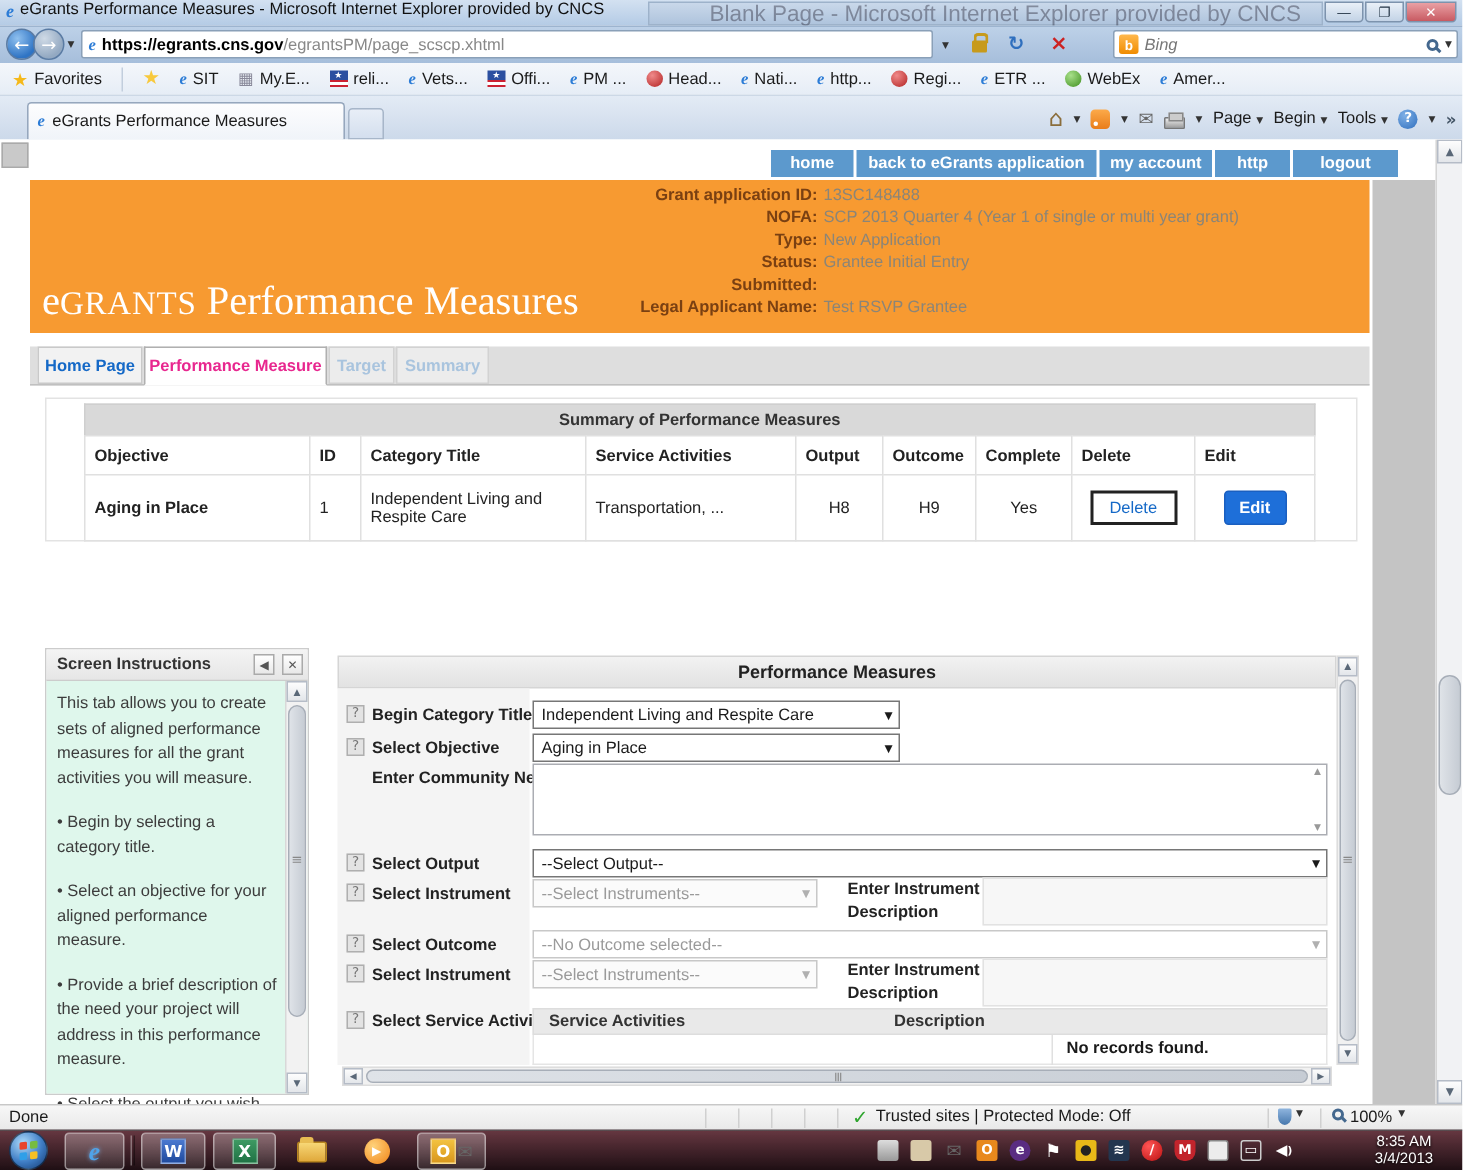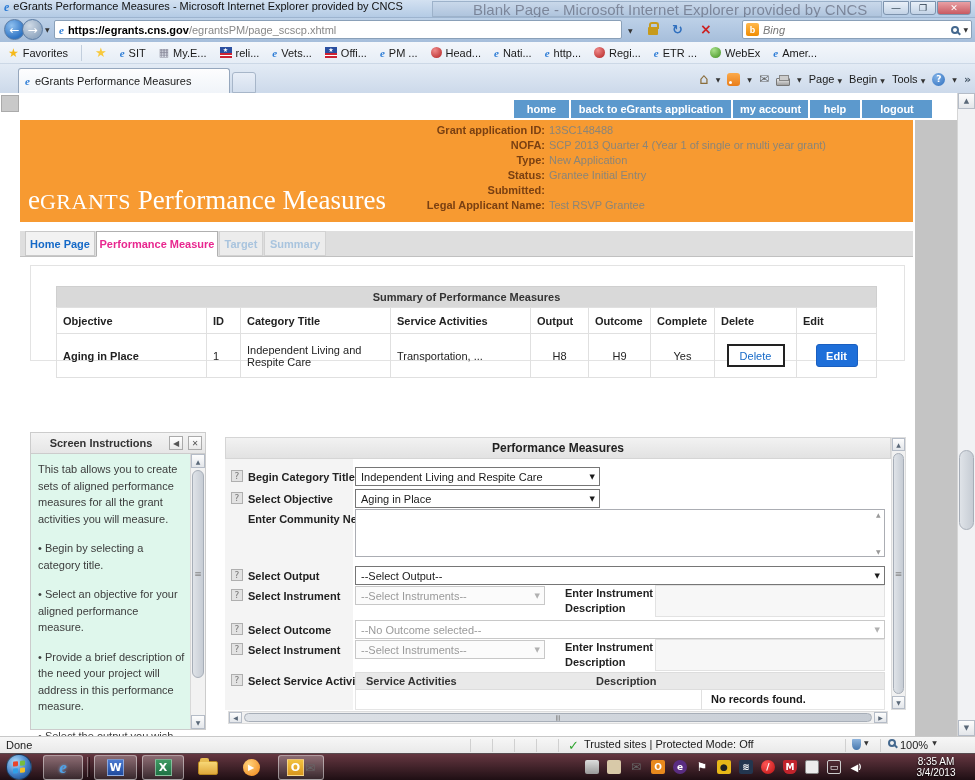--- a/index.html
+++ b/index.html
@@ -99,29 +99,29 @@
   .inflabel { width:225px; text-align:right; font-weight:bold; color:#7A4012; }
   .infvalue { margin-left:4px; color:#8b8578; }
 
   .tabstrip { left:20px; top:138px; width:893px; height:26px; background:#dedede; border-bottom:1px solid #c0c0c0; }
   .stab { position:absolute; top:0; height:25px; text-align:center; font-weight:bold; line-height:25px; }
   .stab.inact { background:#f2f2f2; border:1px solid #c9c9c9; color:#1569C7; }
   .stab.act { background:#fff; border:1px solid #b0b0b0; border-bottom:1px solid #fff; height:26px; color:#E8278F; }
   .stab.dis { background:#ececec; border:1px solid #d2d2d2; color:#A9C4DE; }
 
   .sumpanel { left:30px; top:172px; width:875px; height:96px; border:1px solid #e3e3e3; background:#fff; }
-  .sumtable { position:absolute; left:25px; top:20px; width:820px; border-collapse:collapse; table-layout:fixed; font-size:11px;border-radius:26px; }
+  .sumtable { position:absolute; left:25px; top:3px; width:820px; border-collapse:collapse; table-layout:fixed; font-size:11px;border-radius:26px; }
   .sumtable caption { background:#d9d9d9; border:1px solid #cfcfcf; border-bottom:none; font-weight:bold; height:21px; text-align:center; line-height:21px; color:#333; }
   .sumtable th { border:1px solid #e0e0e0; height:26px; text-align:left; padding:0 6px; font-weight:bold; color:#222; }
   .sumtable td { border:1px solid #e0e0e0; height:44px; padding:0 6px; vertical-align:middle; color:#222; }
   .btn-del { display:block; margin:0 auto; width:58px; height:23px; background:#fff; color:#1569C7; border:2px solid #222; font-size:11px; }
   .btn-edit { display:block; margin:0 auto; width:42px; height:23px; background:#1E6FD9; color:#fff; border:1px solid #1a5fc0; border-radius:3px; font-size:11px; font-weight:bold; }
 
   .inspanel { left:30px; top:339px; width:176px; height:298px; border:1px solid #ccc; }
-  .inshdr { height:21px; background:linear-gradient(#f4f4f4,#e6e6e6); border-bottom:1px solid #ccc; display:flex; align-items:center; padding:0 3px 0 7px; gap:5px;text-align:center; }
+  .inshdr { height:21px; background:linear-gradient(#f4f4f4,#e6e6e6); border-bottom:1px solid #ccc; display:flex; align-items:center; padding:0 3px 0 7px; gap:5px; }
   .inshdr .t { flex:1; font-weight:bold; color:#333; }
   .minibtn { width:14px; height:14px; border:1px solid #aaa; background:linear-gradient(#fff,#e8e8e8); color:#555; font-size:8px; display:flex; align-items:center; justify-content:center; }
   .insbody { position:absolute; left:0; top:21px; right:0; bottom:0; background:#DFF7EC; padding:7px 20px 6px 7px; color:#3c3c3c; line-height:1.5; }
   .insbody p { margin-bottom:13px; }
   .insscroll { position:absolute; right:0; top:21px; width:15px; bottom:0; background:#f2f2f2; border-left:1px solid #d8d8d8; }
 
   .formhdr { left:225px; top:344px; width:666px; height:22px; background:linear-gradient(#f2f2f2,#e2e2e2); border:1px solid #d5d5d5; text-align:center; font-weight:bold; font-size:12px; line-height:21px; color:#222; }
   .labelcol { left:225px; top:366px; width:128px; height:251px; background:#f4f4f4; }
   .flabel { position:absolute; font-weight:bold; color:#222; }
   .qicon { position:absolute; width:12px; height:12px; background:#e3e3e3; border:1px solid #afafaf; color:#777; font-size:9px; display:flex; align-items:center; justify-content:center; }
@@ -305,21 +305,21 @@
 
   <div class="abs winscroll">
     <div class="scrbtn ig i-up abs" style="left:0;top:0;width:17px;height:16px;"></div>
     <div class="scrthumb abs" style="left:1px;top:357px;width:15px;height:80px;"></div>
     <div class="scrbtn ig i-dn abs" style="left:0;bottom:0;width:17px;height:16px;"></div>
   </div>
 
   <div class="navbtn" style="left:514px;width:55px;">home</div>
   <div class="navbtn" style="left:571px;width:160px;">back to eGrants application</div>
   <div class="navbtn" style="left:733px;width:75px;">my account</div>
-  <div class="navbtn" style="left:810px;width:50px;">help</div>
+  <div class="navbtn" style="left:810px;width:50px;">http</div>
   <div class="navbtn" style="left:862px;width:70px;">logout</div>
 
   <div class="abs orange">
     <div class="abs apptitle"><span>e</span><span class="up">Grants</span><span> Performance Measures</span></div>
     <div class="inforow" style="top:4px;">
         <span class="inflabel">Grant application ID:</span>
         <span class="infvalue">13SC148488</span>
       </div>
     <div class="inforow" style="top:19px;">
         <span class="inflabel">NOFA:</span>

